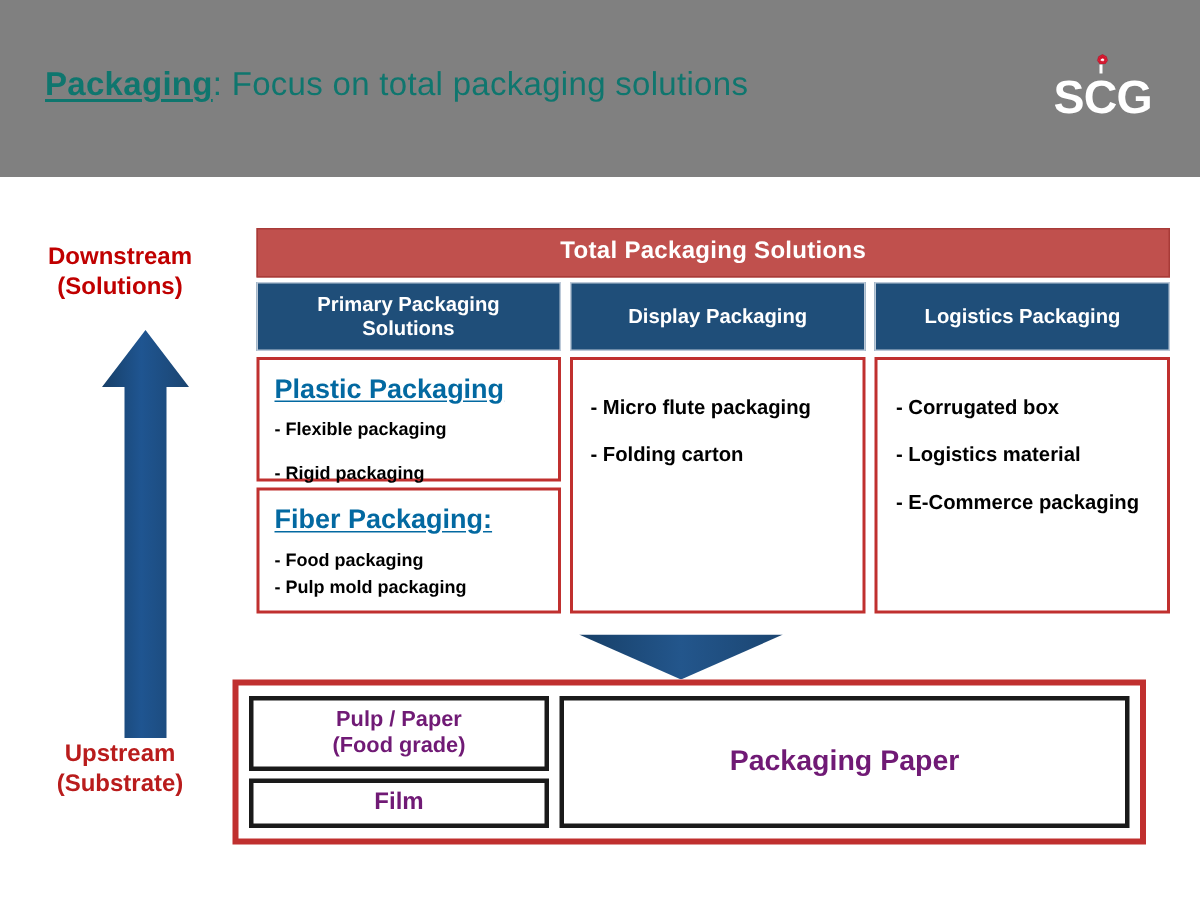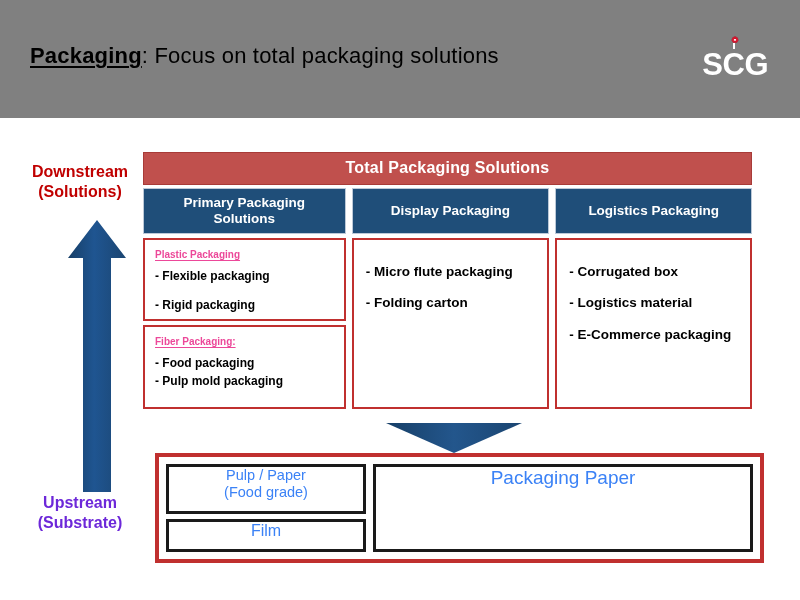--- a/index.html
+++ b/index.html
@@ -19,21 +19,21 @@
   #header-band {
     position: absolute;
     left: 0; top: 0;
     width: 800px; height: 118px;
     background: #808080;
   }
   #slide-title {
     position: absolute;
     left: 30px; top: 43px;
     font-size: 22px;
-    color: #000000;
+    color: #0f766e;
     white-space: nowrap;
     letter-spacing: 0.2px;
   }
   #slide-title .kw {
     font-weight: bold;
     text-decoration: underline;
     text-underline-offset: 3px;
   }
   #slide-title .rest {
     font-weight: normal;
@@ -77,33 +77,33 @@
     color: #C00000;
     line-height: 1.22;
   }
   #upstream-label {
     position: absolute;
     left: 0px; top: 493px;
     width: 160px;
     text-align: center;
     font-size: 16px;
     font-weight: bold;
-    color: #6d28d9;
+    color: #b91c1c;
     line-height: 1.22;
   }
   #up-arrow {
     position: absolute;
     left: 66px; top: 220px;
     width: 62px; height: 272px;
   }
 
   
   #diagram {
     position: absolute;
-    left: 143px; top: 152px;
+    left: 171px; top: 152px;
     width: 609px;
   }
 
   #total-bar {
     background: #C0504D;
     border: 1px solid #a83b38;
     color: #ffffff;
     font-size: 16px;
     font-weight: bold;
     text-align: center;
@@ -148,23 +148,23 @@
   .red-box {
     border: 2.5px solid #C0302F;
     background: #ffffff;
     box-sizing: border-box;
   }
   .box-a { height: 83px; padding: 9px 10px 0 10px; }
   .box-b { height: 84px; padding: 9px 10px 0 10px; margin-top: 4px; }
   .box-tall { height: 171px; padding: 22px 12px 0 12px; }
 
   .box-title {
-    font-size: 10px;
-    font-weight: bold;
-    color: #ec4899;
+    font-size: 18px;
+    font-weight: bold;
+    color: #0369a1;
     text-decoration: underline;
     text-underline-offset: 2px;
     margin-bottom: 7px;
   }
   .bullet {
     font-size: 12px;
     font-weight: bold;
     color: #000000;
     line-height: 1.52;
     white-space: nowrap;
@@ -196,24 +196,25 @@
     width: 200px;
     display: flex;
     flex-direction: column;
     gap: 5px;
   }
   .black-box {
     border: 3px solid #1a1a1a;
     background: #ffffff;
     box-sizing: border-box;
     display: flex;
+    align-items: center;
     justify-content: center;
     text-align: center;
-    font-weight: normal;
-    color: #3b82f6;
+    font-weight: bold;
+    color: #701a75;
     line-height: 1.18;
   }
   #pulp-paper-box { height: 50px; font-size: 14.5px; }
   #film-box { height: 33px; font-size: 16px; }
   #packaging-paper-box {
     flex: 1;
     font-size: 19px;
   }
 </style>
 </head>

